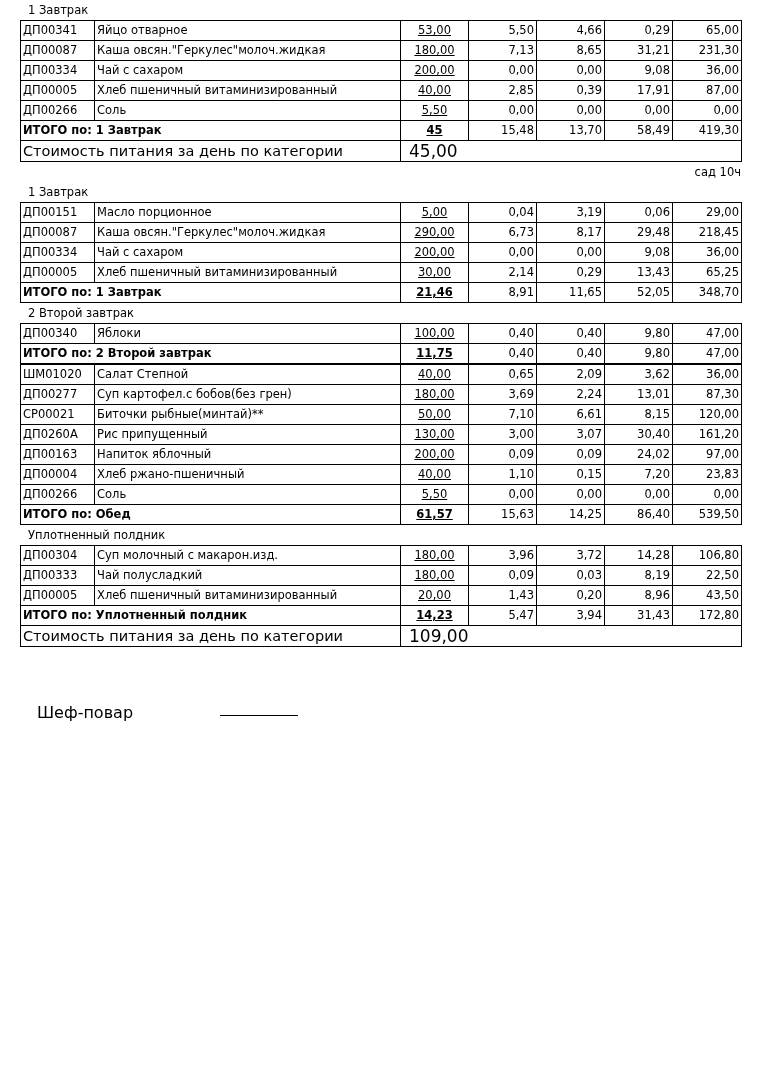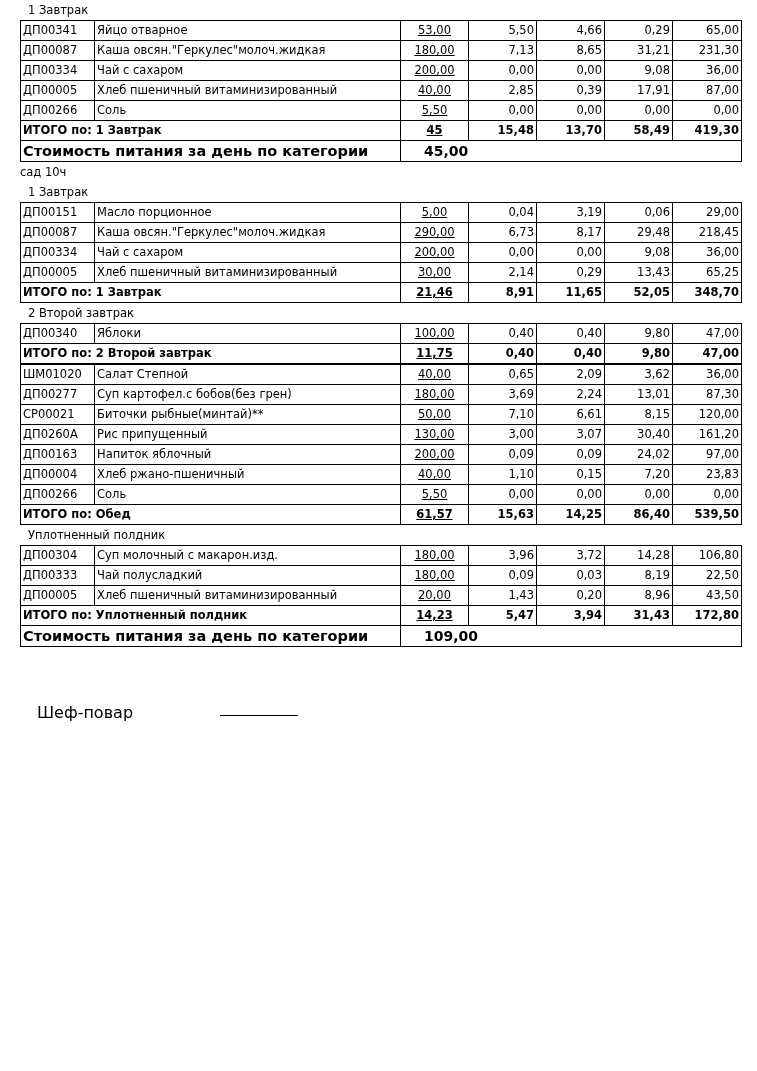--- a/index.html
+++ b/index.html
@@ -1,32 +1,32 @@
 <!DOCTYPE html>
 <html><head>
   <meta charset="utf-8">
   <style>
     html, body { margin: 0; padding: 0; background: #ffffff; }
     body { width: 757px; height: 1071px; position: relative; font-family: "DejaVu Sans", sans-serif; color: #000; font-size: 11.5px; }
     .page { position: absolute; left: 20px; top: 0; width: 721px; }
     .sec-title { height: 20px; line-height: 20px; font-weight: normal; padding-left: 8px; font-size: 11.5px; }
-    .sec-title.centered { text-align: left; padding-left: 0; }
+    .sec-title.centered { text-align: right; padding-left: 0; }
     table { border-collapse: collapse; width: 721px; table-layout: fixed; }
     td { border: 1px solid #000; height: 19px; padding: 0 2px; white-space: nowrap; overflow: hidden; line-height: 19px; font-size: 11.5px; }
     col.c-code { width: 74px; }
     col.c-name { width: 306px; }
     col.c-qty { width: 68px; }
     col.c-num { width: 68px; }
     col.c-last { width: 69px; }
     td.num { text-align: right; }
     td.qty { text-align: center; text-decoration: underline; }
     tr.total td { font-weight: bold; }
-    tr.total td.plain { font-weight: bold; }
-    tr.cost td { font-weight: bold; font-size: 14.5px; height: 20px; border-left: 1px solid #000; margin-top: 14px; }
-    tr.cost td.val { padding-left: 23px; font-size: 14px; }
+    tr.total td.plain { font-weight: normal; }
+    tr.cost td { font-weight: normal; font-size: 14.5px; height: 20px; border-left: 1px solid #000; margin-top: 14px; }
+    tr.cost td.val { padding-left: 8px; font-size: 17px; }
     .signature { position: absolute; left: 37px; top: 703px; font-size: 16px; }
     .sign-line { position: absolute; left: 220px; top: 715px; width: 78px; border-bottom: 1px solid #000; height: 0; }
   </style>
 </head>
 <body>
 
 <div class="page">
 
   <div class="sec-title">1 Завтрак</div>
   <table>

